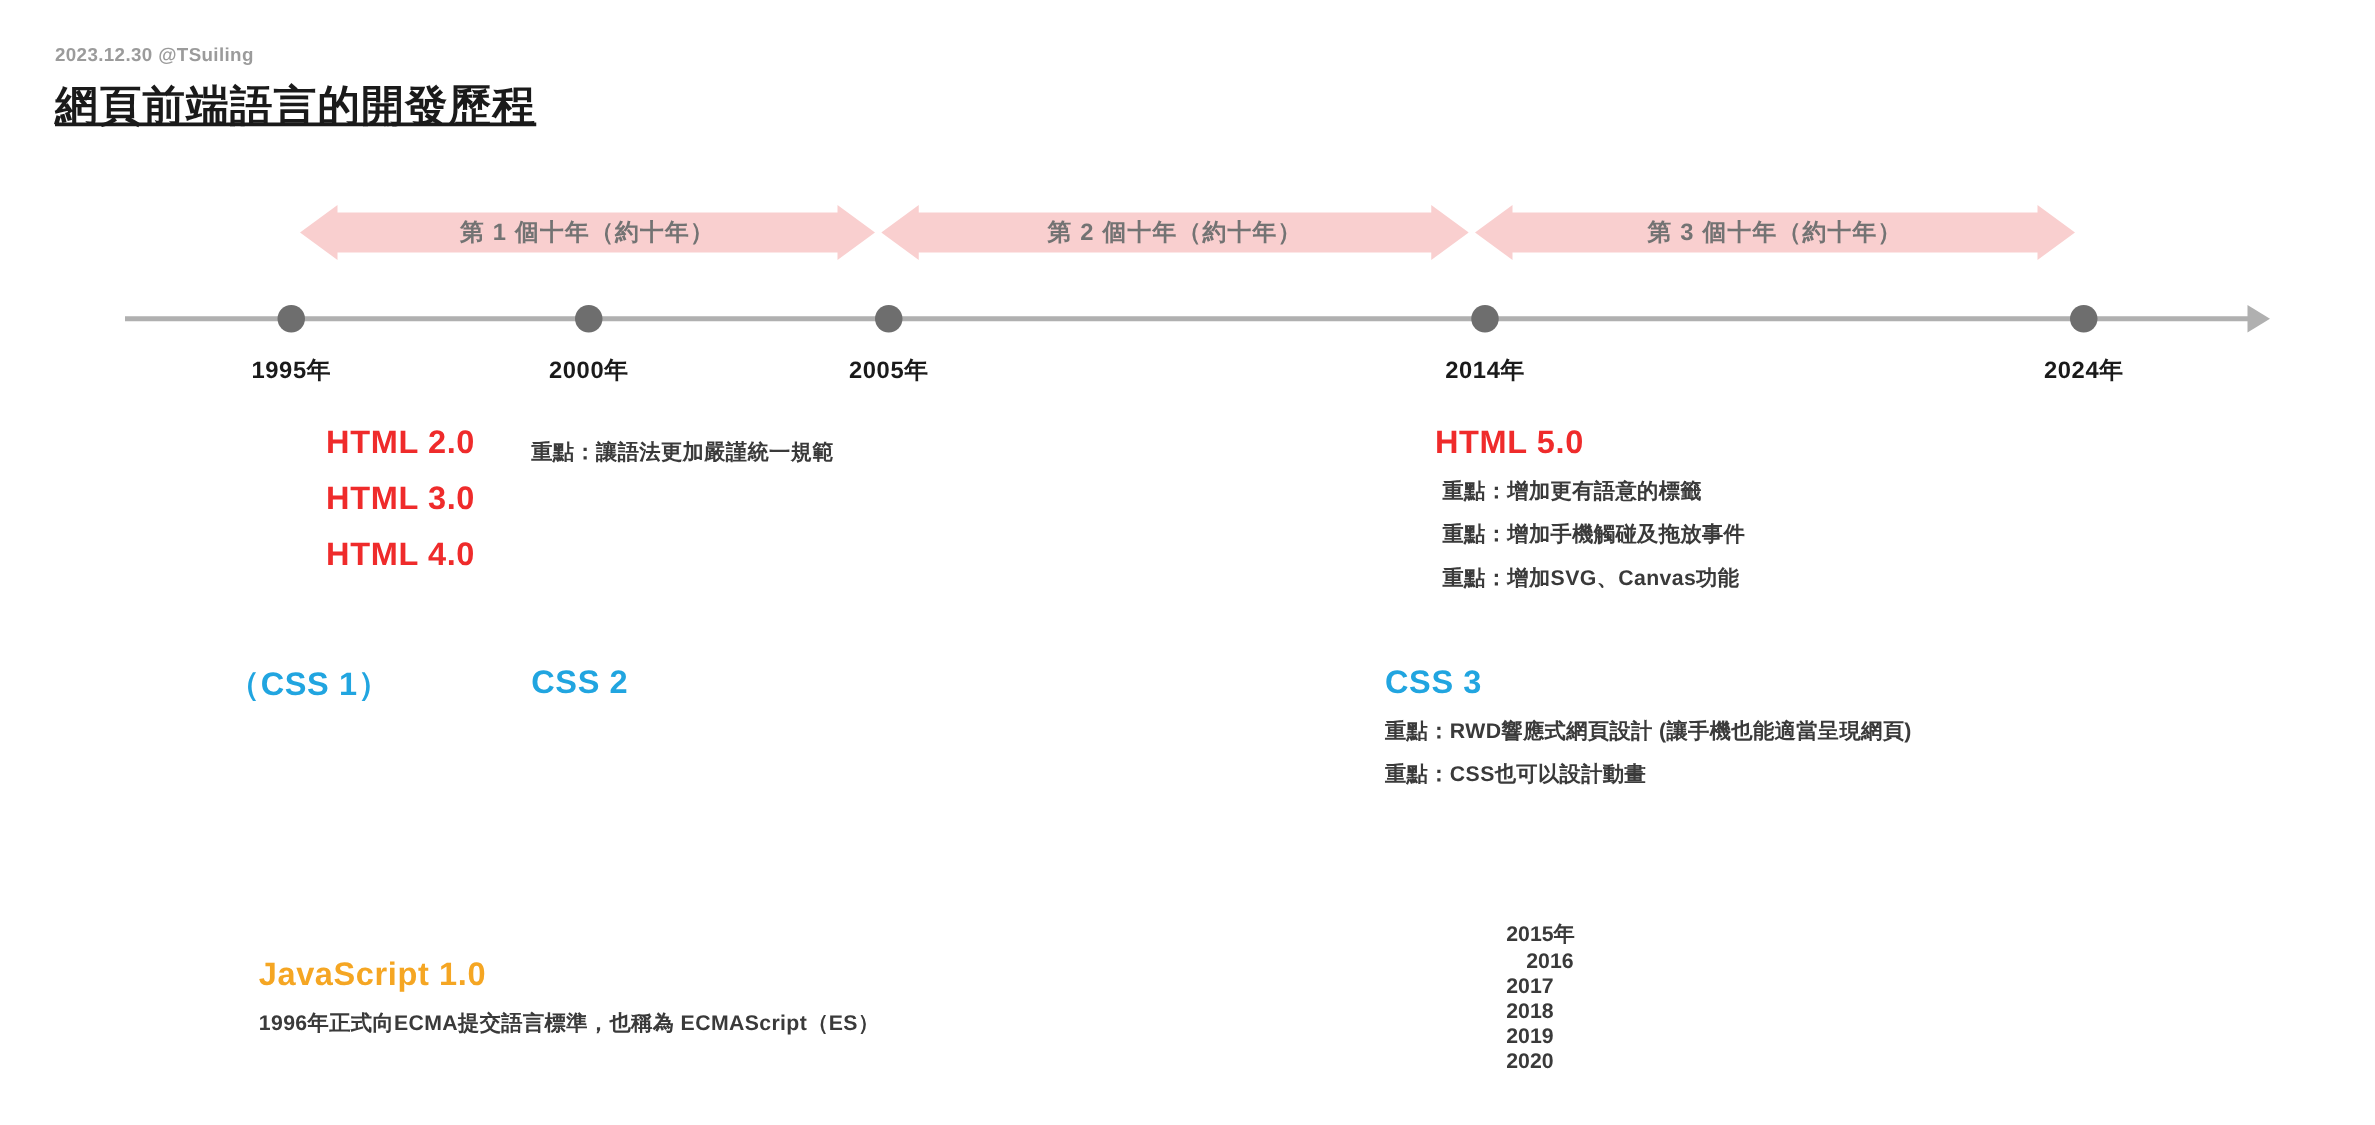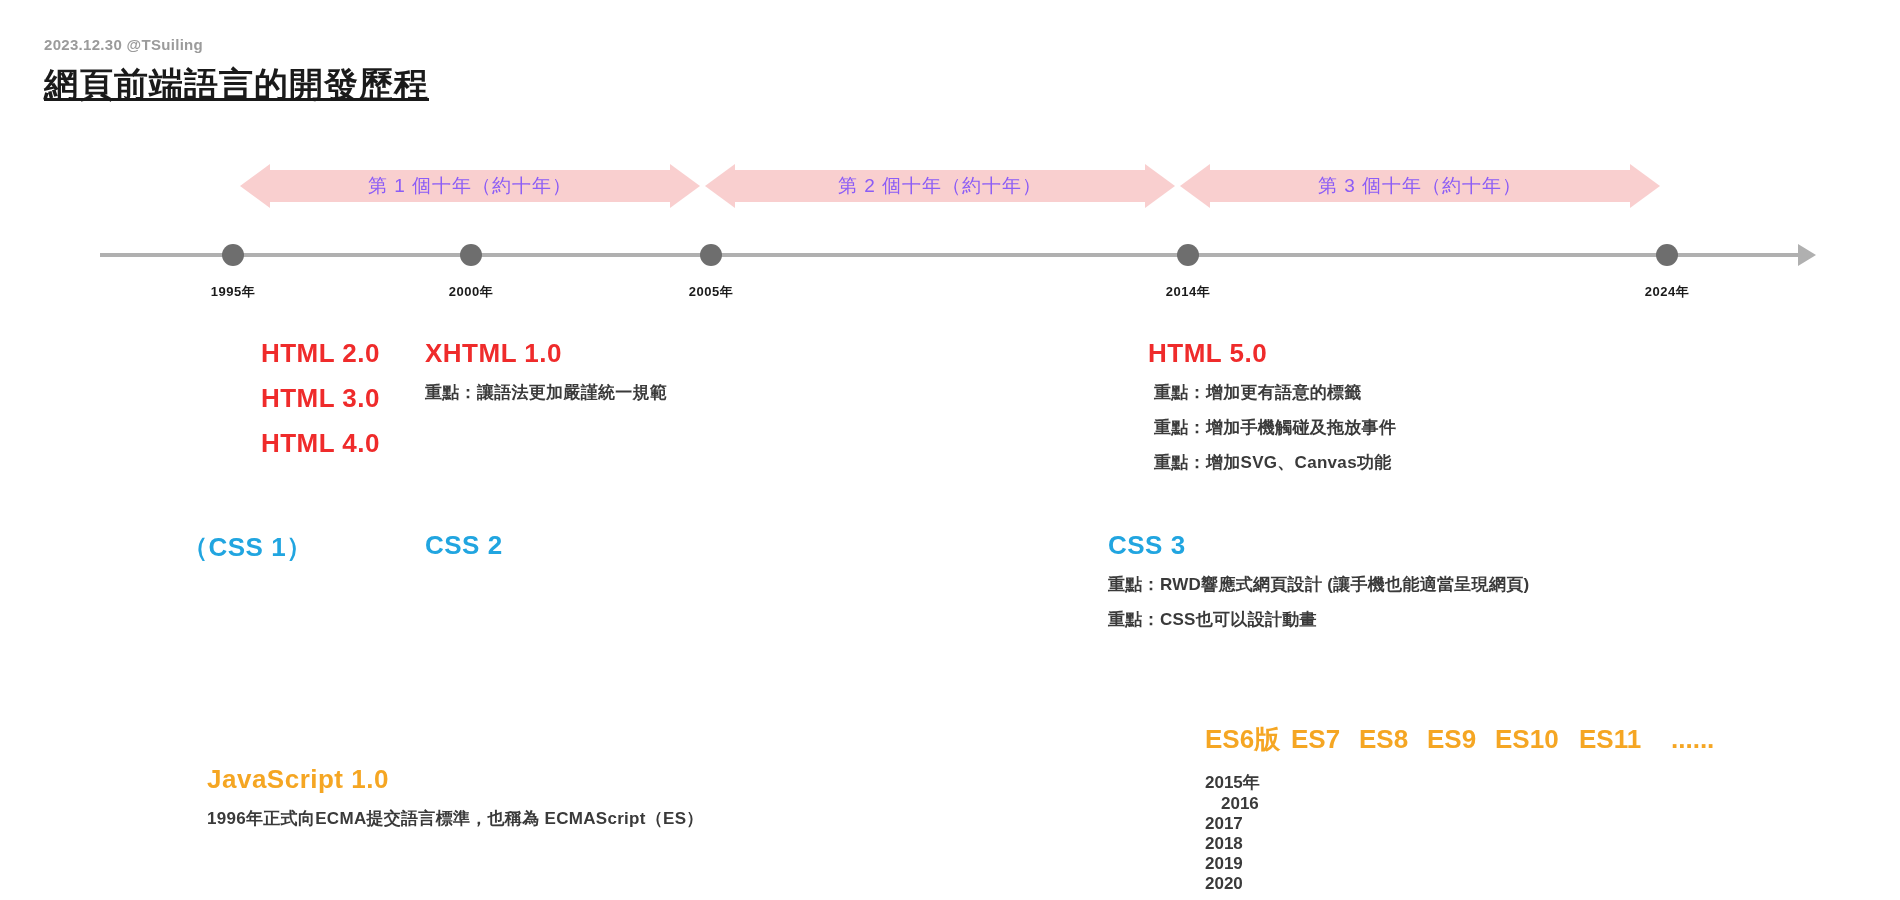--- a/index.html
+++ b/index.html
@@ -48,22 +48,22 @@
   .band .arrowbar {
     position: absolute;
     left: 0;
     top: 0;
     width: 100%;
     height: 100%;
   }
   .band .band-label {
     position: relative;
     font-size: 19px;
-    font-weight: normal;
-    color: #8b5cf6;
+    font-weight: bold;
+    color: #737373;
     letter-spacing: 1px;
     white-space: nowrap;
   }
 
   
   .axis {
     position: absolute;
     left: 100px;
     top: 253px;
     width: 1705px;
@@ -85,21 +85,21 @@
     top: 244px;
     width: 22px;
     height: 22px;
     border-radius: 50%;
     background: #6e6e6e;
     transform: translateX(-11px);
   }
   .yearlabel {
     position: absolute;
     top: 283px;
-    font-size: 13px;
+    font-size: 19px;
     font-weight: bold;
     color: #1a1a1a;
     transform: translateX(-50%);
     white-space: nowrap;
     letter-spacing: 0.5px;
   }
 
   
   .block {
     position: absolute;
@@ -196,21 +196,20 @@
 <div class="yearlabel" style="left:1188px;">2014年</div>
 <div class="yearlabel" style="left:1667px;">2024年</div>
 
 <div class="block html-stack" style="left:110px; top:338px; width:270px;">
   <div class="heading html">HTML 2.0</div>
   <div class="heading html">HTML 3.0</div>
   <div class="heading html">HTML 4.0</div>
 </div>
 
 <div class="block" style="left:425px; top:338px;">
-  <div class="heading html">XHTML 1.0</div>
   <div class="rows">
     <div class="note">重點：讓語法更加嚴謹統一規範</div>
   </div>
 </div>
 
 <div class="block" style="left:1148px; top:338px;">
   <div class="heading html">HTML 5.0</div>
   <div class="rows" style="margin-left:6px;">
     <div class="note">重點：增加更有語意的標籤</div>
     <div class="note">重點：增加手機觸碰及拖放事件</div>
@@ -235,29 +234,20 @@
 </div>
 
 <div class="block" style="left:207px; top:764px;">
   <div class="heading js">JavaScript 1.0</div>
   <div class="rows">
     <div class="note">1996年正式向ECMA提交語言標準，也稱為 ECMAScript（ES）</div>
   </div>
 </div>
 
 <div class="block" style="left:1205px; top:722px;">
-  <div class="es-row">
-    <span class="es-item" style="width:86px;">ES6版</span>
-    <span class="es-item" style="width:68px;">ES7</span>
-    <span class="es-item" style="width:68px;">ES8</span>
-    <span class="es-item" style="width:68px;">ES9</span>
-    <span class="es-item" style="width:84px;">ES10</span>
-    <span class="es-item" style="width:92px;">ES11</span>
-    <span class="es-item">......</span>
-  </div>
   <div class="es-years" style="margin-top:14px;">
     <span class="es-year" style="width:86px;">2015年</span>
     <span class="es-year" style="width:68px;margin-left:16px;">2016</span>
     <span class="es-year" style="width:68px;">2017</span>
     <span class="es-year" style="width:68px;">2018</span>
     <span class="es-year" style="width:84px;">2019</span>
     <span class="es-year" style="width:92px;">2020</span>
   </div>
 </div>
 

